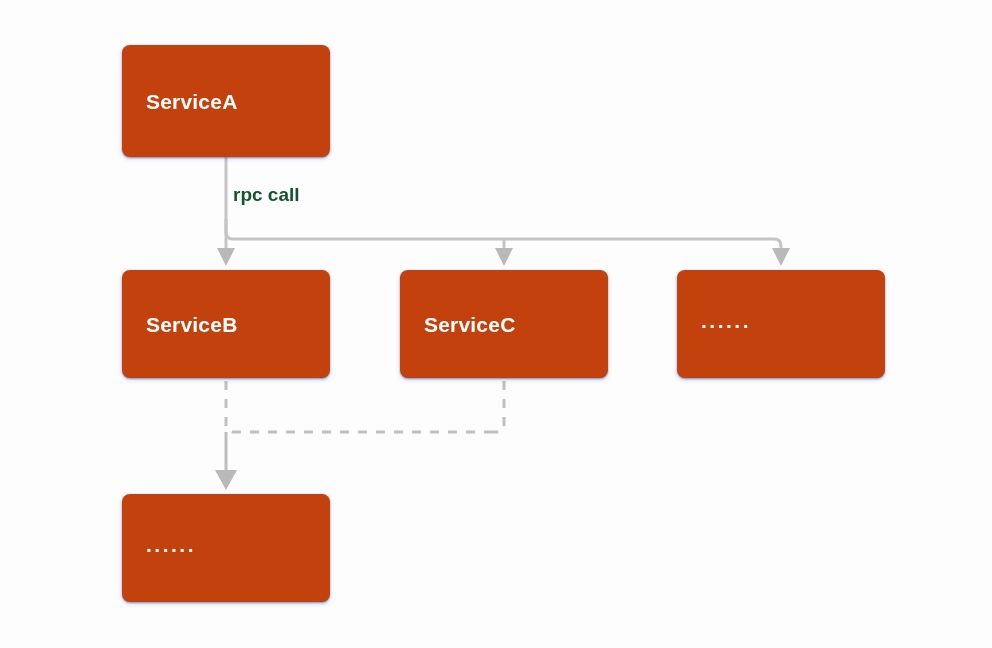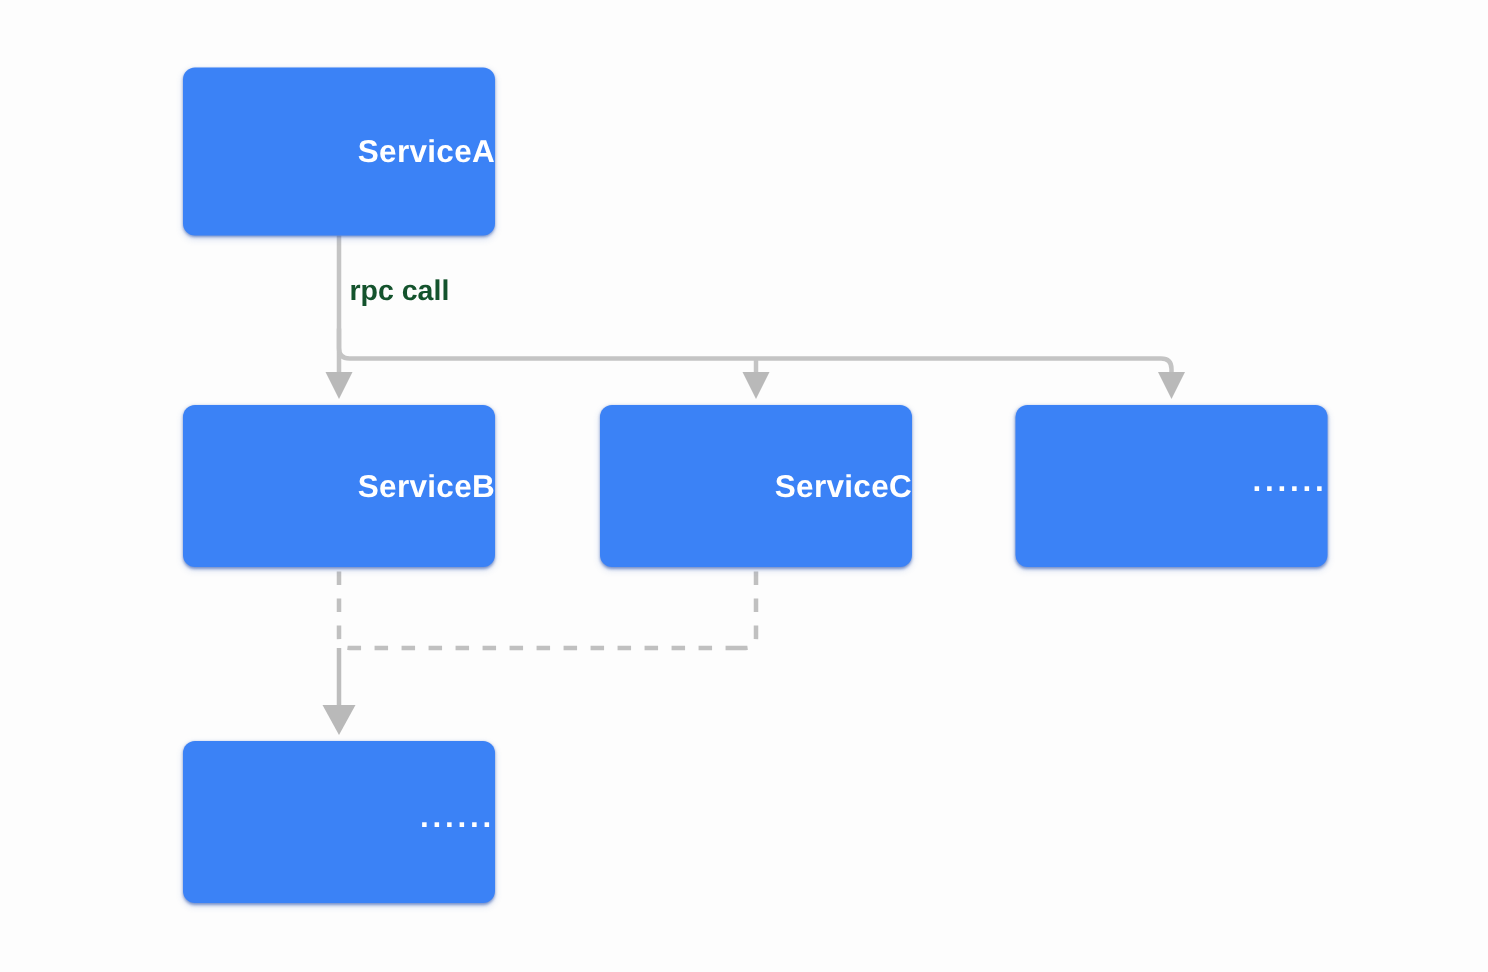--- a/index.html
+++ b/index.html
@@ -21,27 +21,28 @@
   #connector-layer {
     position: absolute;
     left: 0;
     top: 0;
     width: 992px;
     height: 648px;
   }
   .node-box {
     position: absolute;
     box-sizing: border-box;
-    background: #3b82f6;
+    background: #c2410c;
     border-radius: 8px;
     box-shadow: 0 1px 2px rgba(40, 80, 170, 0.55),
                 0 2px 5px rgba(60, 100, 190, 0.22);
     display: flex;
     align-items: center;
-    justify-content: flex-end;
+    justify-content: flex-start;
+    padding-left: 24px;
   }
   .node-label {
     color: #ffffff;
     font-size: 21px;
     font-weight: bold;
     letter-spacing: 0.2px;
     line-height: 1;
     white-space: nowrap;
   }
   .node-label.dots {

